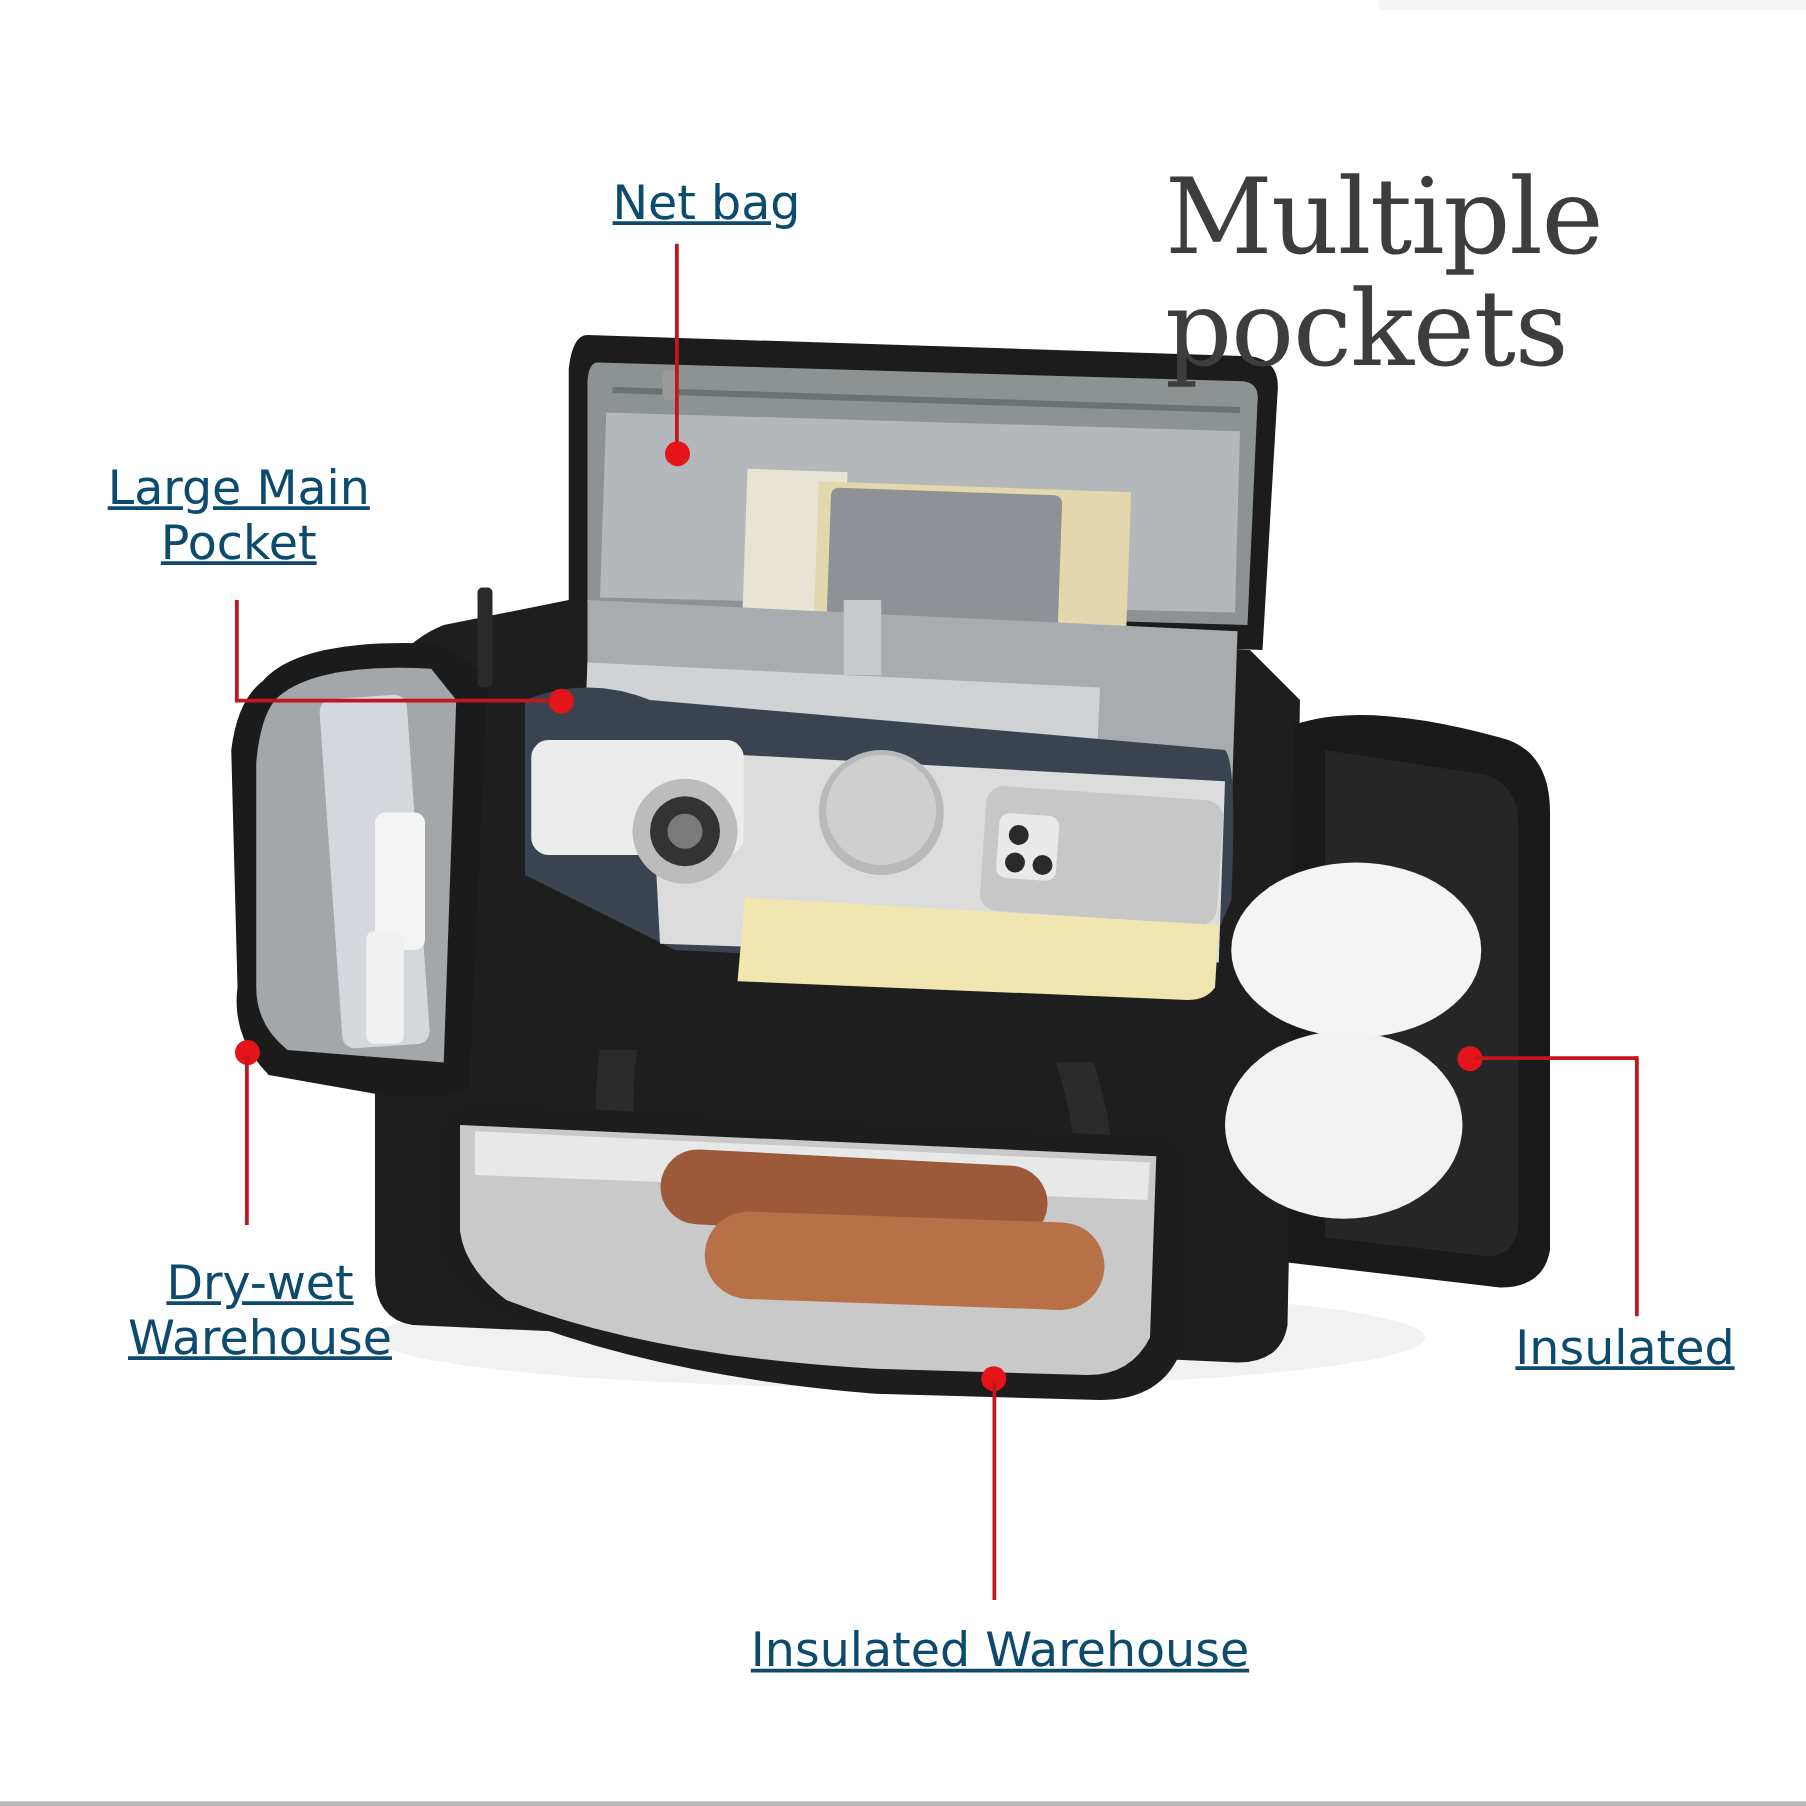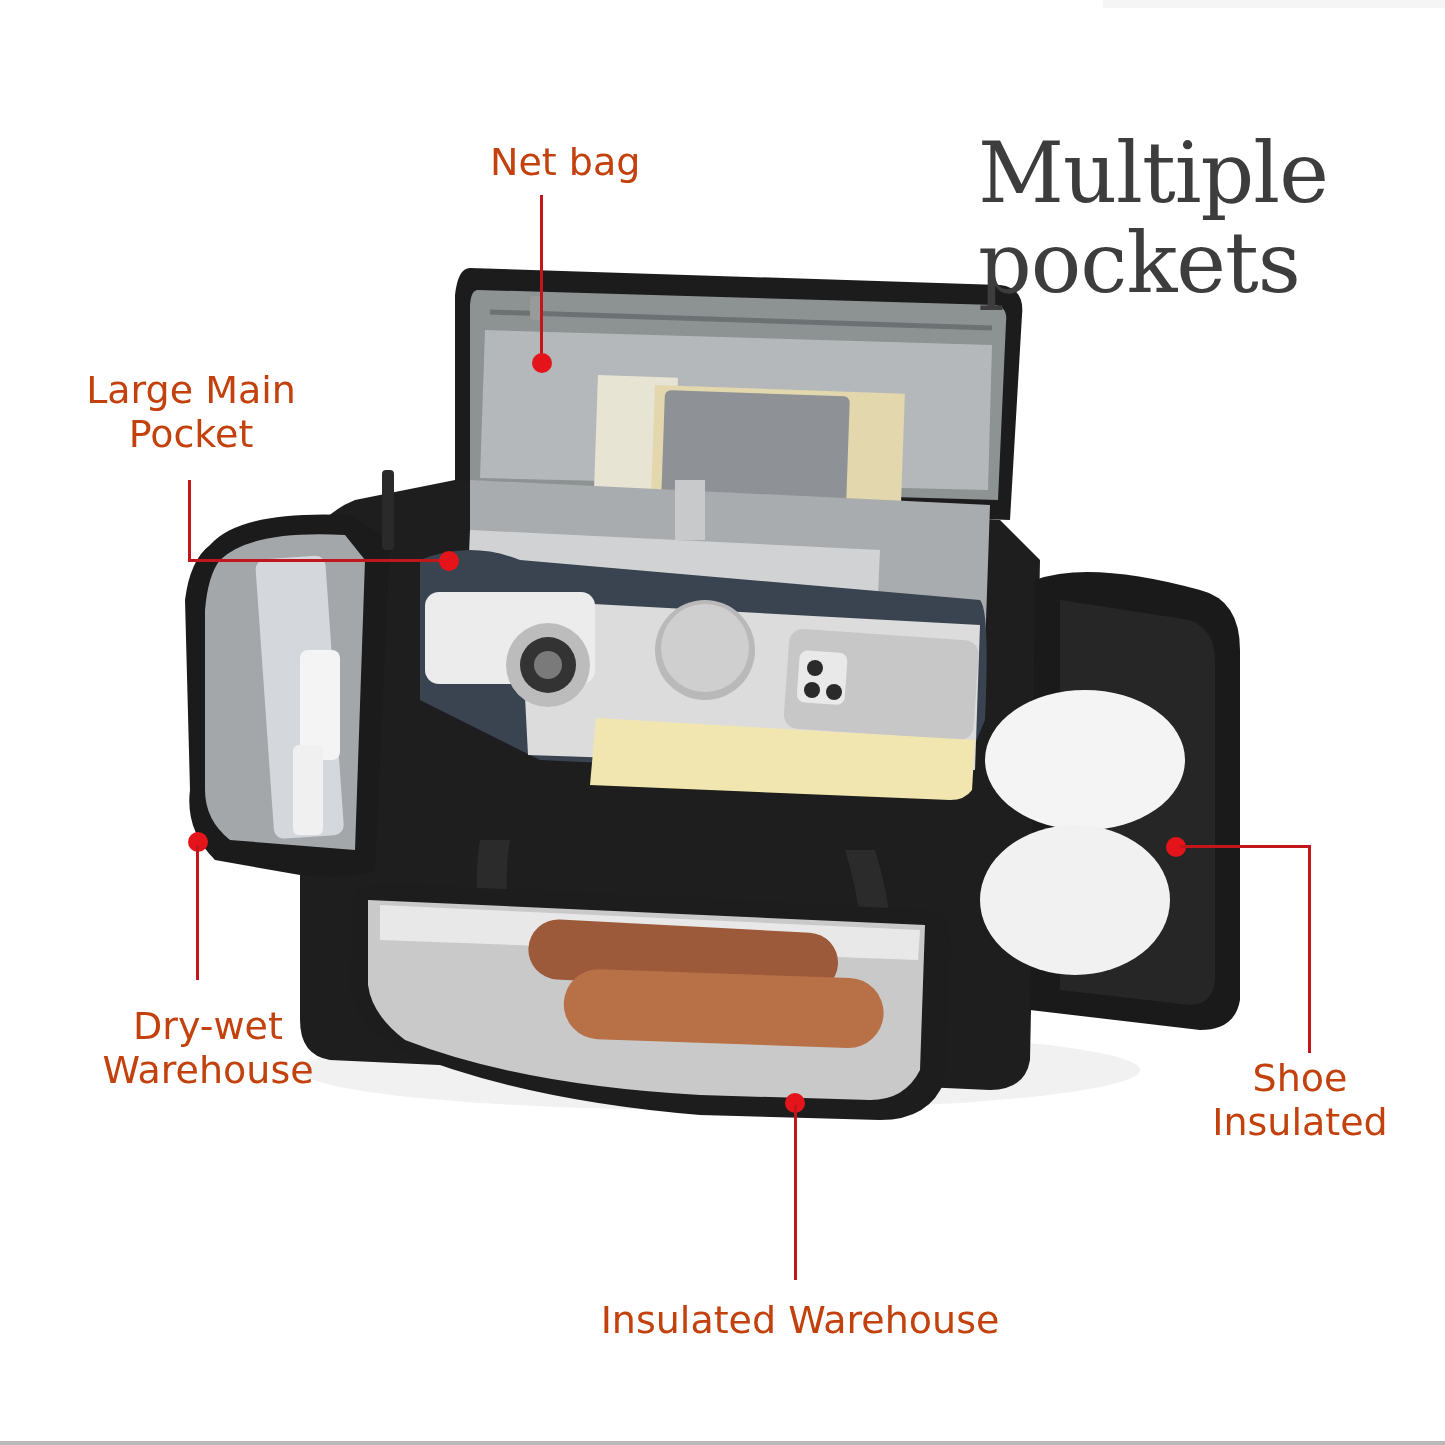--- a/index.html
+++ b/index.html
@@ -1,20 +1,20 @@
 <!DOCTYPE html>
 <html><head>
   <meta charset="utf-8">
   <style>
     html, body { margin:0; padding:0; }
     body { width:1445px; height:1445px; background:#ffffff; position:relative; overflow:hidden; font-family:"DejaVu Sans", sans-serif; }
     .top-strip { position:absolute; left:1103px; top:0; width:342px; height:8px; background:#f5f5f5; }
     .bottom-rule { position:absolute; left:0; top:1441px; width:1445px; height:4px; background:#b9b9b9; }
-    .headline { position:absolute; left:978px; top:128px; font-family:"DejaVu Serif", serif; color:#3d3d3d; font-size:84px; line-height:90px; letter-spacing:-1px; }
-    .label { position:absolute; color:#c2410c; font-family:"DejaVu Sans", sans-serif; font-size:38px; line-height:44px; text-align:center; white-space:nowrap; }
+    .headline { position:absolute; left:932px; top:128px; font-family:"DejaVu Serif", serif; color:#3d3d3d; font-size:84px; line-height:90px; letter-spacing:-1px; }
+    .label { position:absolute; color:#0c4a6e; font-family:"DejaVu Sans", sans-serif; font-size:38px; line-height:44px; text-align:center; white-space:nowrap;text-decoration:underline; }
     .vline { position:absolute; width:3px; background:#c2161d; }
     .hline { position:absolute; height:3px; background:#c2161d; }
     .dot { position:absolute; width:20px; height:20px; border-radius:50%; background:#e5141b; }
     svg.bag { position:absolute; left:0; top:0; }
   </style>
 </head>
 <body>
 
 <div class="top-strip"></div>
 
@@ -114,21 +114,20 @@
 <div class="vline" style="left:196px; top:845px; height:135px;"></div>
 <div class="label" style="left:88px; top:1004px; width:240px;">
   <div>Dry-wet</div>
   <div>Warehouse</div>
 </div>
 
 <div class="dot" style="left:1166px; top:837px;"></div>
 <div class="hline" style="left:1180px; top:845px; width:130px;"></div>
 <div class="vline" style="left:1308px; top:845px; height:208px;"></div>
 <div class="label" style="left:1180px; top:1056px; width:240px;">
-  <div>Shoe</div>
   <div>Insulated</div>
 </div>
 
 <div class="dot" style="left:785px; top:1093px;"></div>
 <div class="vline" style="left:794px; top:1105px; height:175px;"></div>
 <div class="label" style="left:560px; top:1298px; width:480px;">
   <div>Insulated Warehouse</div>
 </div>
 
 <div class="bottom-rule"></div>

